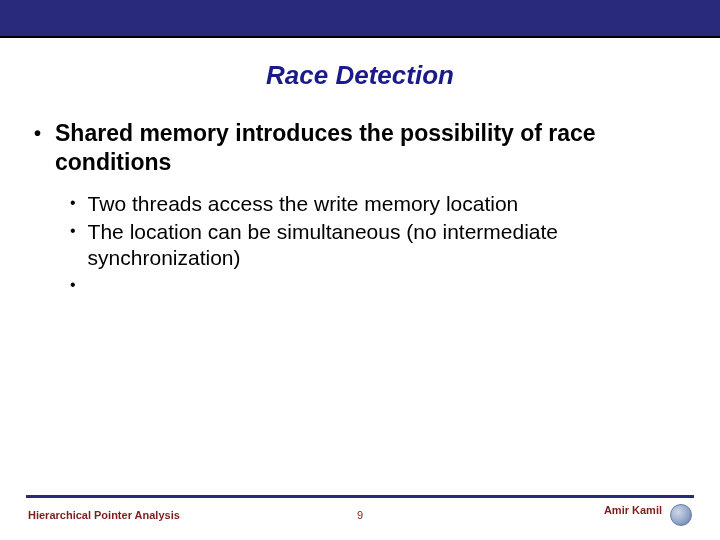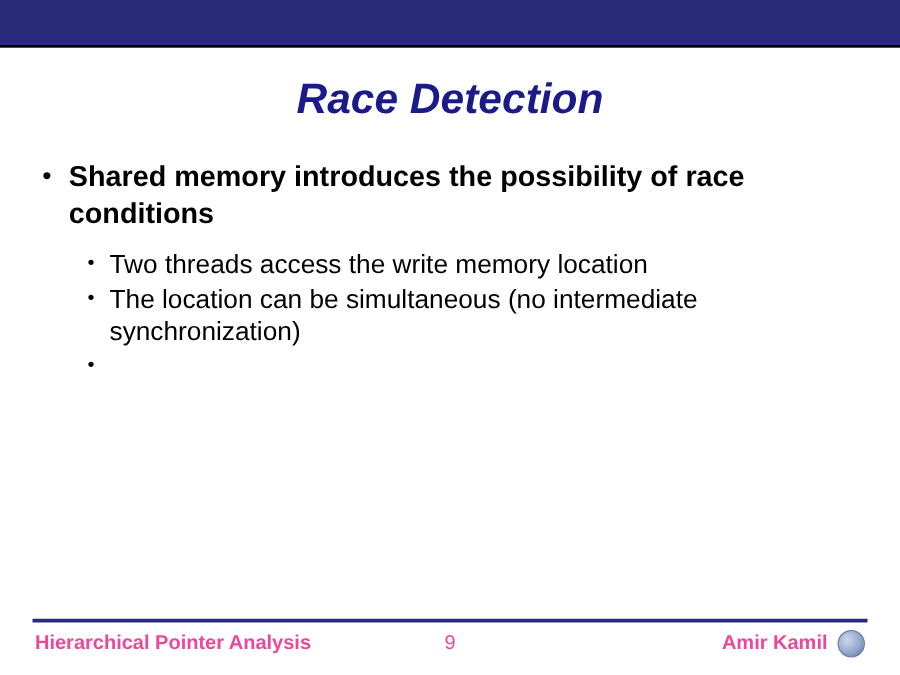--- a/index.html
+++ b/index.html
@@ -13,21 +13,21 @@
   .top-bar {
     width: 100%;
     height: 38px;
     background: #2a2a7a;
     border-bottom: 2px solid #000;
   }
   .title {
     text-align: center;
     font-style: italic;
     font-weight: bold;
-    font-size: 34px;
+    font-size: 26px;
     color: #1a1a8a;
     margin-top: 22px;
   }
   .content {
     padding: 28px 34px 0 34px;
   }
   .main-bullet {
     display: flex;
     align-items: flex-start;
     font-weight: bold;
@@ -68,43 +68,43 @@
   }
   .footer-rule {
     height: 3px;
     background: #2a2a7a;
     margin: 0 6px 6px 6px;
   }
   .footer-row {
     display: flex;
     align-items: center;
     justify-content: space-between;
-    font-size: 16px;
+    font-size: 11px;
     font-weight: bold;
-    color: #ec4899;
+    color: #7f1d1d;
     padding: 0 8px;
   }
   .footer-center {
     position: absolute;
     left: 50%;
     transform: translateX(-50%);
     font-weight: normal;
   }
   .seal {
     width: 22px;
     height: 22px;
     border-radius: 50%;
     background: radial-gradient(circle at 35% 35%, #cfd8ea 0%, #8fa3c8 60%, #5a6d98 100%);
     border: 1px solid #6a7da8;
     margin-left: 8px;
     flex: 0 0 auto;
   }
   .footer-right {
     display: flex;
-    align-items: center;
+    align-items: flex-start;
   }
 </style>
 </head>
 <body>
 
 <div class="slide">
 
   <div class="top-bar"></div>
 
   <h1 class="title">Race Detection</h1>

